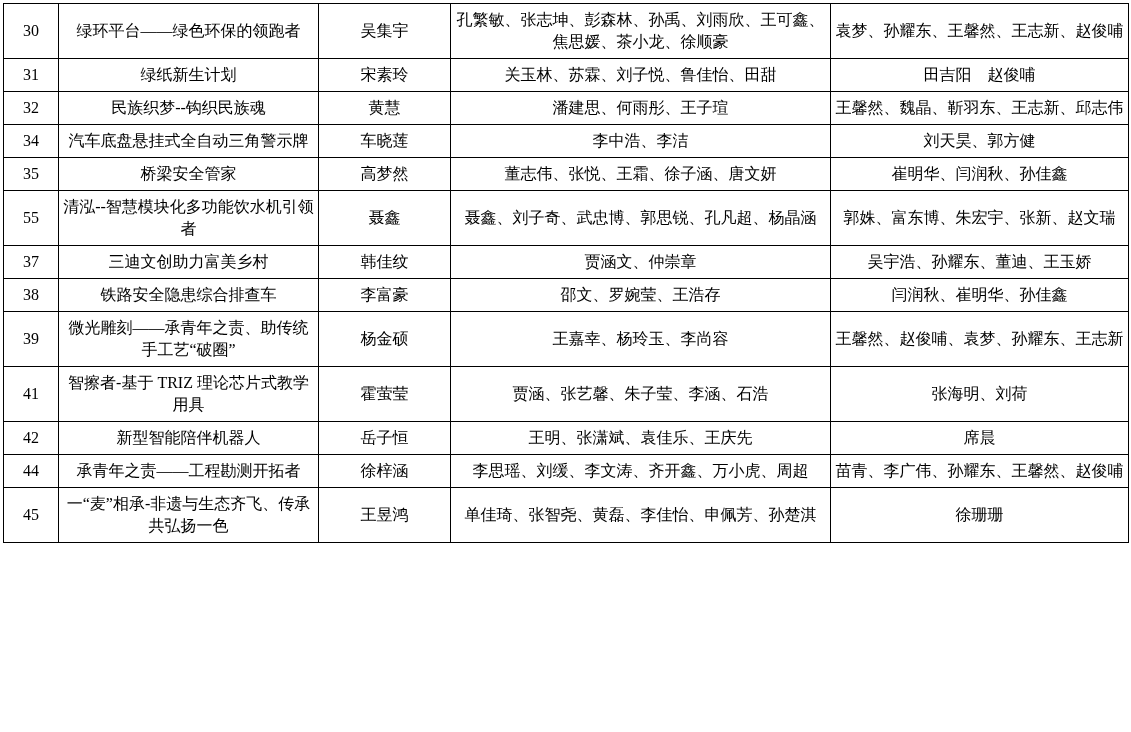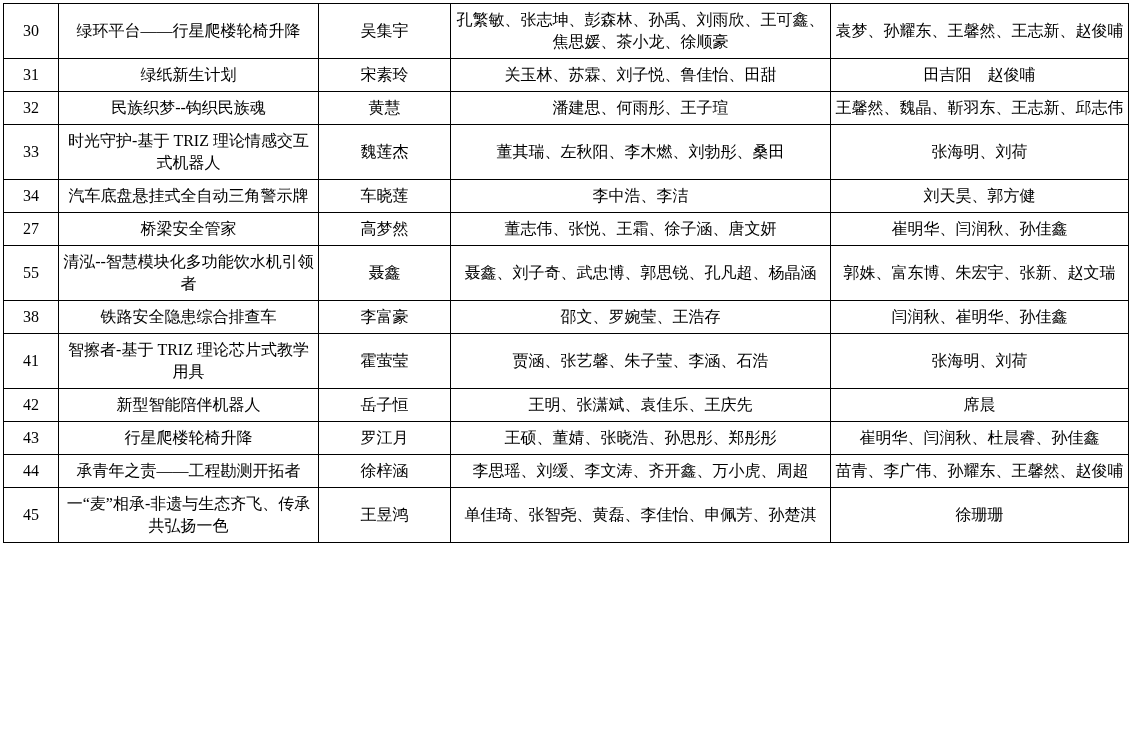--- a/index.html
+++ b/index.html
@@ -44,94 +44,94 @@
     <colgroup>
       <col style="width:55px">
       <col style="width:260px">
       <col style="width:132px">
       <col style="width:380px">
       <col style="width:298px">
     </colgroup>
     <tbody>
       <tr>
         <td class="c-no">30</td>
-        <td class="c-project">绿环平台——行星爬楼轮椅升降</td>
+        <td class="c-project">绿环平台——绿色环保的领跑者</td>
         <td class="c-leader">吴集宇</td>
         <td class="c-members">孔繁敏、张志坤、彭森林、孙禹、刘雨欣、王可鑫、焦思媛、茶小龙、徐顺豪</td>
         <td class="c-advisors">袁梦、孙耀东、王馨然、王志新、赵俊哺</td>
       </tr>
       <tr>
         <td class="c-no">31</td>
         <td class="c-project">绿纸新生计划</td>
         <td class="c-leader">宋素玲</td>
         <td class="c-members">关玉林、苏霖、刘子悦、鲁佳怡、田甜</td>
         <td class="c-advisors">田吉阳　赵俊哺</td>
       </tr>
       <tr>
         <td class="c-no">32</td>
         <td class="c-project">民族织梦--钩织民族魂</td>
         <td class="c-leader">黄慧</td>
         <td class="c-members">潘建思、何雨彤、王子瑄</td>
         <td class="c-advisors">王馨然、魏晶、靳羽东、王志新、邱志伟</td>
       </tr>
       <tr>
-        <td class="c-no">33</td>
-        <td class="c-project">时光守护-基于 TRIZ 理论情感交互式机器人</td>
-        <td class="c-leader">魏莲杰</td>
-        <td class="c-members">董其瑞、左秋阳、李木燃、刘勃彤、桑田</td>
-        <td class="c-advisors">张海明、刘荷</td>
-      </tr>
-      <tr>
         <td class="c-no">34</td>
         <td class="c-project">汽车底盘悬挂式全自动三角警示牌</td>
         <td class="c-leader">车晓莲</td>
         <td class="c-members">李中浩、李洁</td>
         <td class="c-advisors">刘天昊、郭方健</td>
       </tr>
       <tr>
-        <td class="c-no">27</td>
+        <td class="c-no">35</td>
         <td class="c-project">桥梁安全管家</td>
         <td class="c-leader">高梦然</td>
         <td class="c-members">董志伟、张悦、王霜、徐子涵、唐文妍</td>
         <td class="c-advisors">崔明华、闫润秋、孙佳鑫</td>
       </tr>
       <tr>
         <td class="c-no">55</td>
         <td class="c-project">清泓--智慧模块化多功能饮水机引领者</td>
         <td class="c-leader">聂鑫</td>
         <td class="c-members">聂鑫、刘子奇、武忠博、郭思锐、孔凡超、杨晶涵</td>
         <td class="c-advisors">郭姝、富东博、朱宏宇、张新、赵文瑞</td>
       </tr>
       <tr>
+        <td class="c-no">37</td>
+        <td class="c-project">三迪文创助力富美乡村</td>
+        <td class="c-leader">韩佳纹</td>
+        <td class="c-members">贾涵文、仲崇章</td>
+        <td class="c-advisors">吴宇浩、孙耀东、董迪、王玉娇</td>
+      </tr>
+      <tr>
         <td class="c-no">38</td>
         <td class="c-project">铁路安全隐患综合排查车</td>
         <td class="c-leader">李富豪</td>
         <td class="c-members">邵文、罗婉莹、王浩存</td>
         <td class="c-advisors">闫润秋、崔明华、孙佳鑫</td>
+      </tr>
+      <tr>
+        <td class="c-no">39</td>
+        <td class="c-project">微光雕刻——承青年之责、助传统手工艺“破圈”</td>
+        <td class="c-leader">杨金硕</td>
+        <td class="c-members">王嘉幸、杨玲玉、李尚容</td>
+        <td class="c-advisors">王馨然、赵俊哺、袁梦、孙耀东、王志新</td>
       </tr>
       <tr>
         <td class="c-no">41</td>
         <td class="c-project">智擦者-基于 TRIZ 理论芯片式教学用具</td>
         <td class="c-leader">霍萤莹</td>
         <td class="c-members">贾涵、张艺馨、朱子莹、李涵、石浩</td>
         <td class="c-advisors">张海明、刘荷</td>
       </tr>
       <tr>
         <td class="c-no">42</td>
         <td class="c-project">新型智能陪伴机器人</td>
         <td class="c-leader">岳子恒</td>
         <td class="c-members">王明、张潇斌、袁佳乐、王庆先</td>
         <td class="c-advisors">席晨</td>
-      </tr>
-      <tr>
-        <td class="c-no">43</td>
-        <td class="c-project">行星爬楼轮椅升降</td>
-        <td class="c-leader">罗江月</td>
-        <td class="c-members">王硕、董婧、张晓浩、孙思彤、郑彤彤</td>
-        <td class="c-advisors">崔明华、闫润秋、杜晨睿、孙佳鑫</td>
       </tr>
       <tr>
         <td class="c-no">44</td>
         <td class="c-project">承青年之责——工程勘测开拓者</td>
         <td class="c-leader">徐梓涵</td>
         <td class="c-members">李思瑶、刘缓、李文涛、齐开鑫、万小虎、周超</td>
         <td class="c-advisors">苗青、李广伟、孙耀东、王馨然、赵俊哺</td>
       </tr>
       <tr>
         <td class="c-no">45</td>

